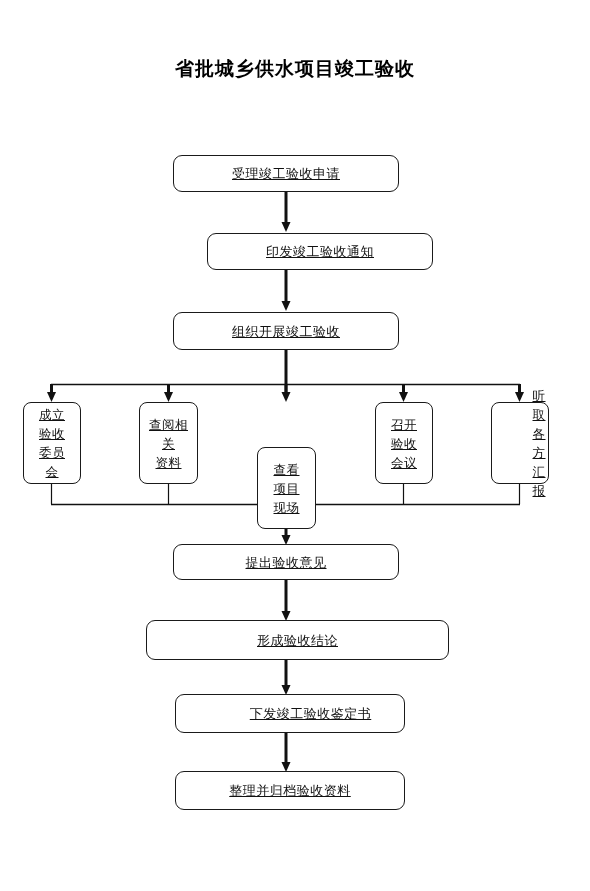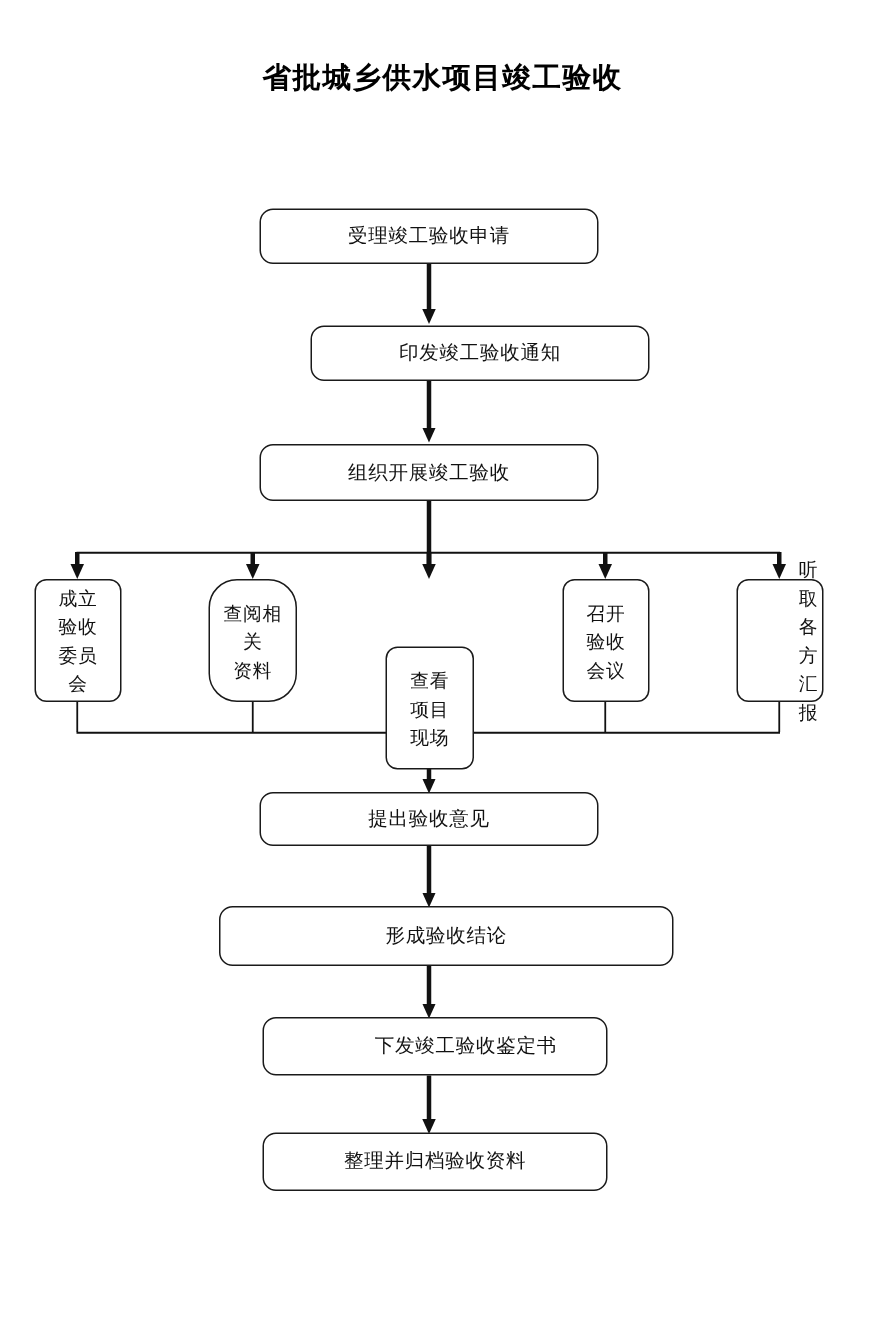--- a/index.html
+++ b/index.html
@@ -10,21 +10,21 @@
   body {
     width: 590px;
     height: 891px;
     position: relative;
     font-family: "DejaVu Sans", "Liberation Sans", sans-serif;
     color: #000000;
     overflow: hidden;
   }
   #flow-root {
     position: absolute;
-    left: 0; top: 0;
+    left: 0; top: 16px;
     width: 590px;
     height: 686px;
   }
   .chart-title {
     position: absolute;
     left: 0;
     top: 40px;
     width: 590px;
     text-align: center;
     font-size: 19px;
@@ -52,20 +52,21 @@
   .node.branch {
     font-size: 12.5px;
     line-height: 19px;
     letter-spacing: 0.5px;
     border-radius: 8px;
   }
   .node .node-label {
     display: block;
     padding: 0 4px;
     white-space: pre-line;
+    text-decoration: underline;
   }
   svg.connectors {
     position: absolute;
     left: 0; top: 0;
     width: 590px;
     height: 891px;
     pointer-events: none;
   }
 </style>
 </head>
@@ -128,21 +129,21 @@
     <span class="node-label">组织开展竣工验收</span>
   </div>
 
   <div class="node branch" style="left:23px; top:386px; width:58px; height:82px;">
     <span class="node-label">成立
 验收
 委员
 会</span>
   </div>
 
-  <div class="node branch" style="left:139px; top:386px; width:59px; height:82px;border-radius:19px;">
+  <div class="node branch" style="left:139px; top:386px; width:59px; height:82px;">
     <span class="node-label">查阅相
 关
 资料</span>
   </div>
 
   <div class="node branch" style="left:257px; top:386px; width:59px; height:82px;margin-top:45px;">
     <span class="node-label">查看
 项目
 现场</span>
   </div>

